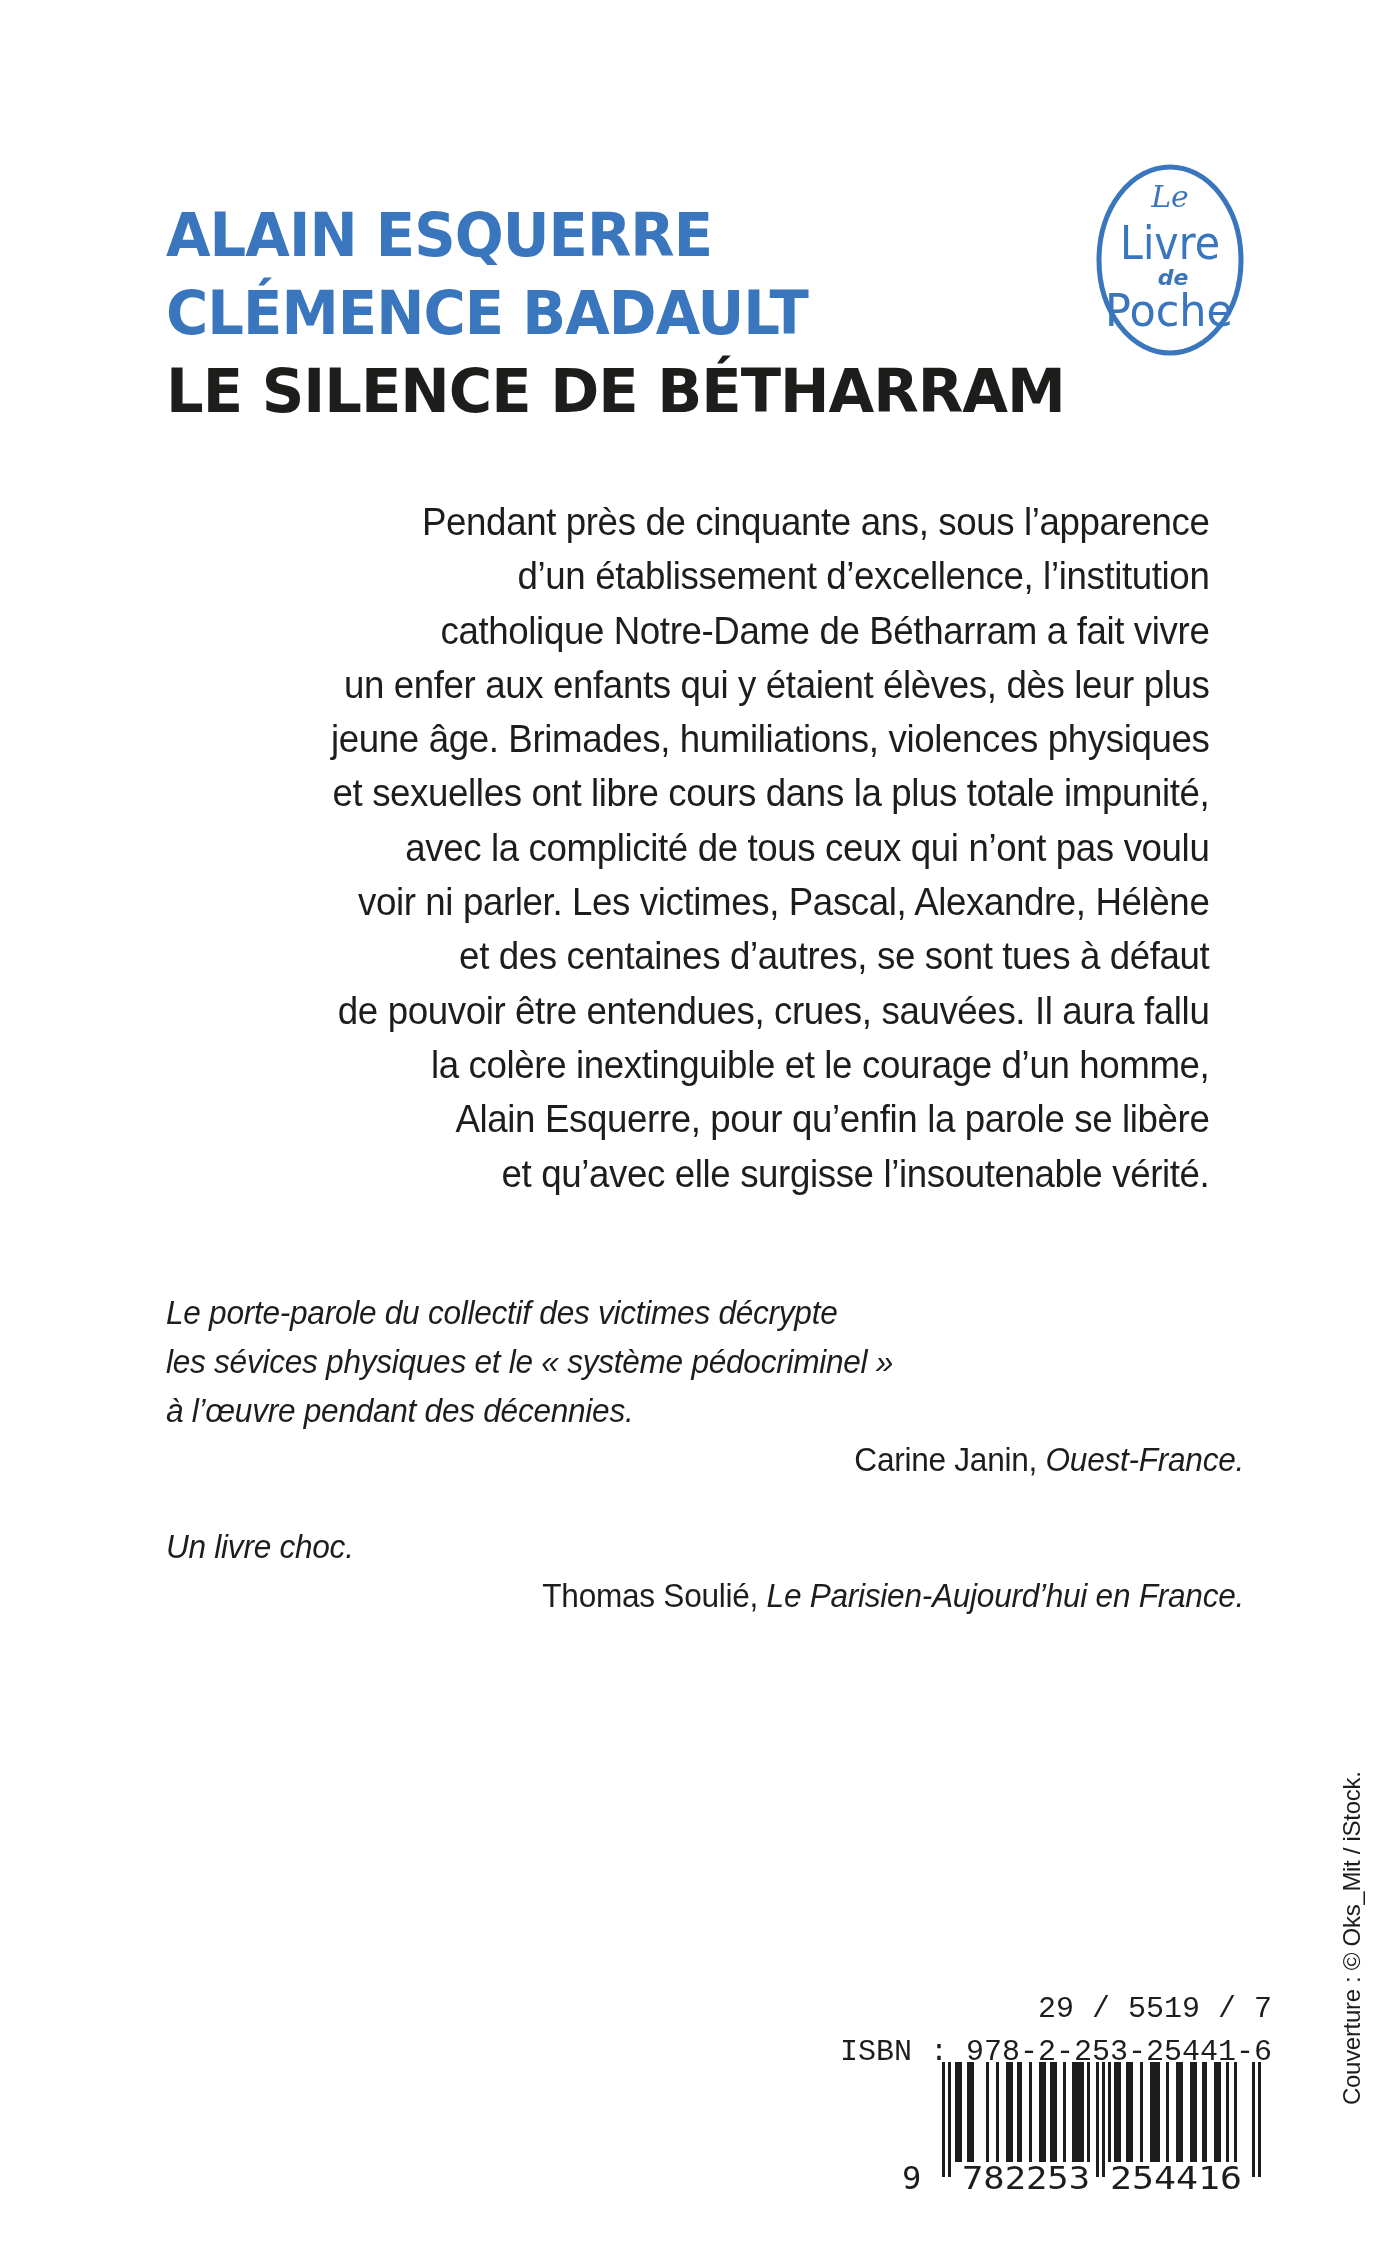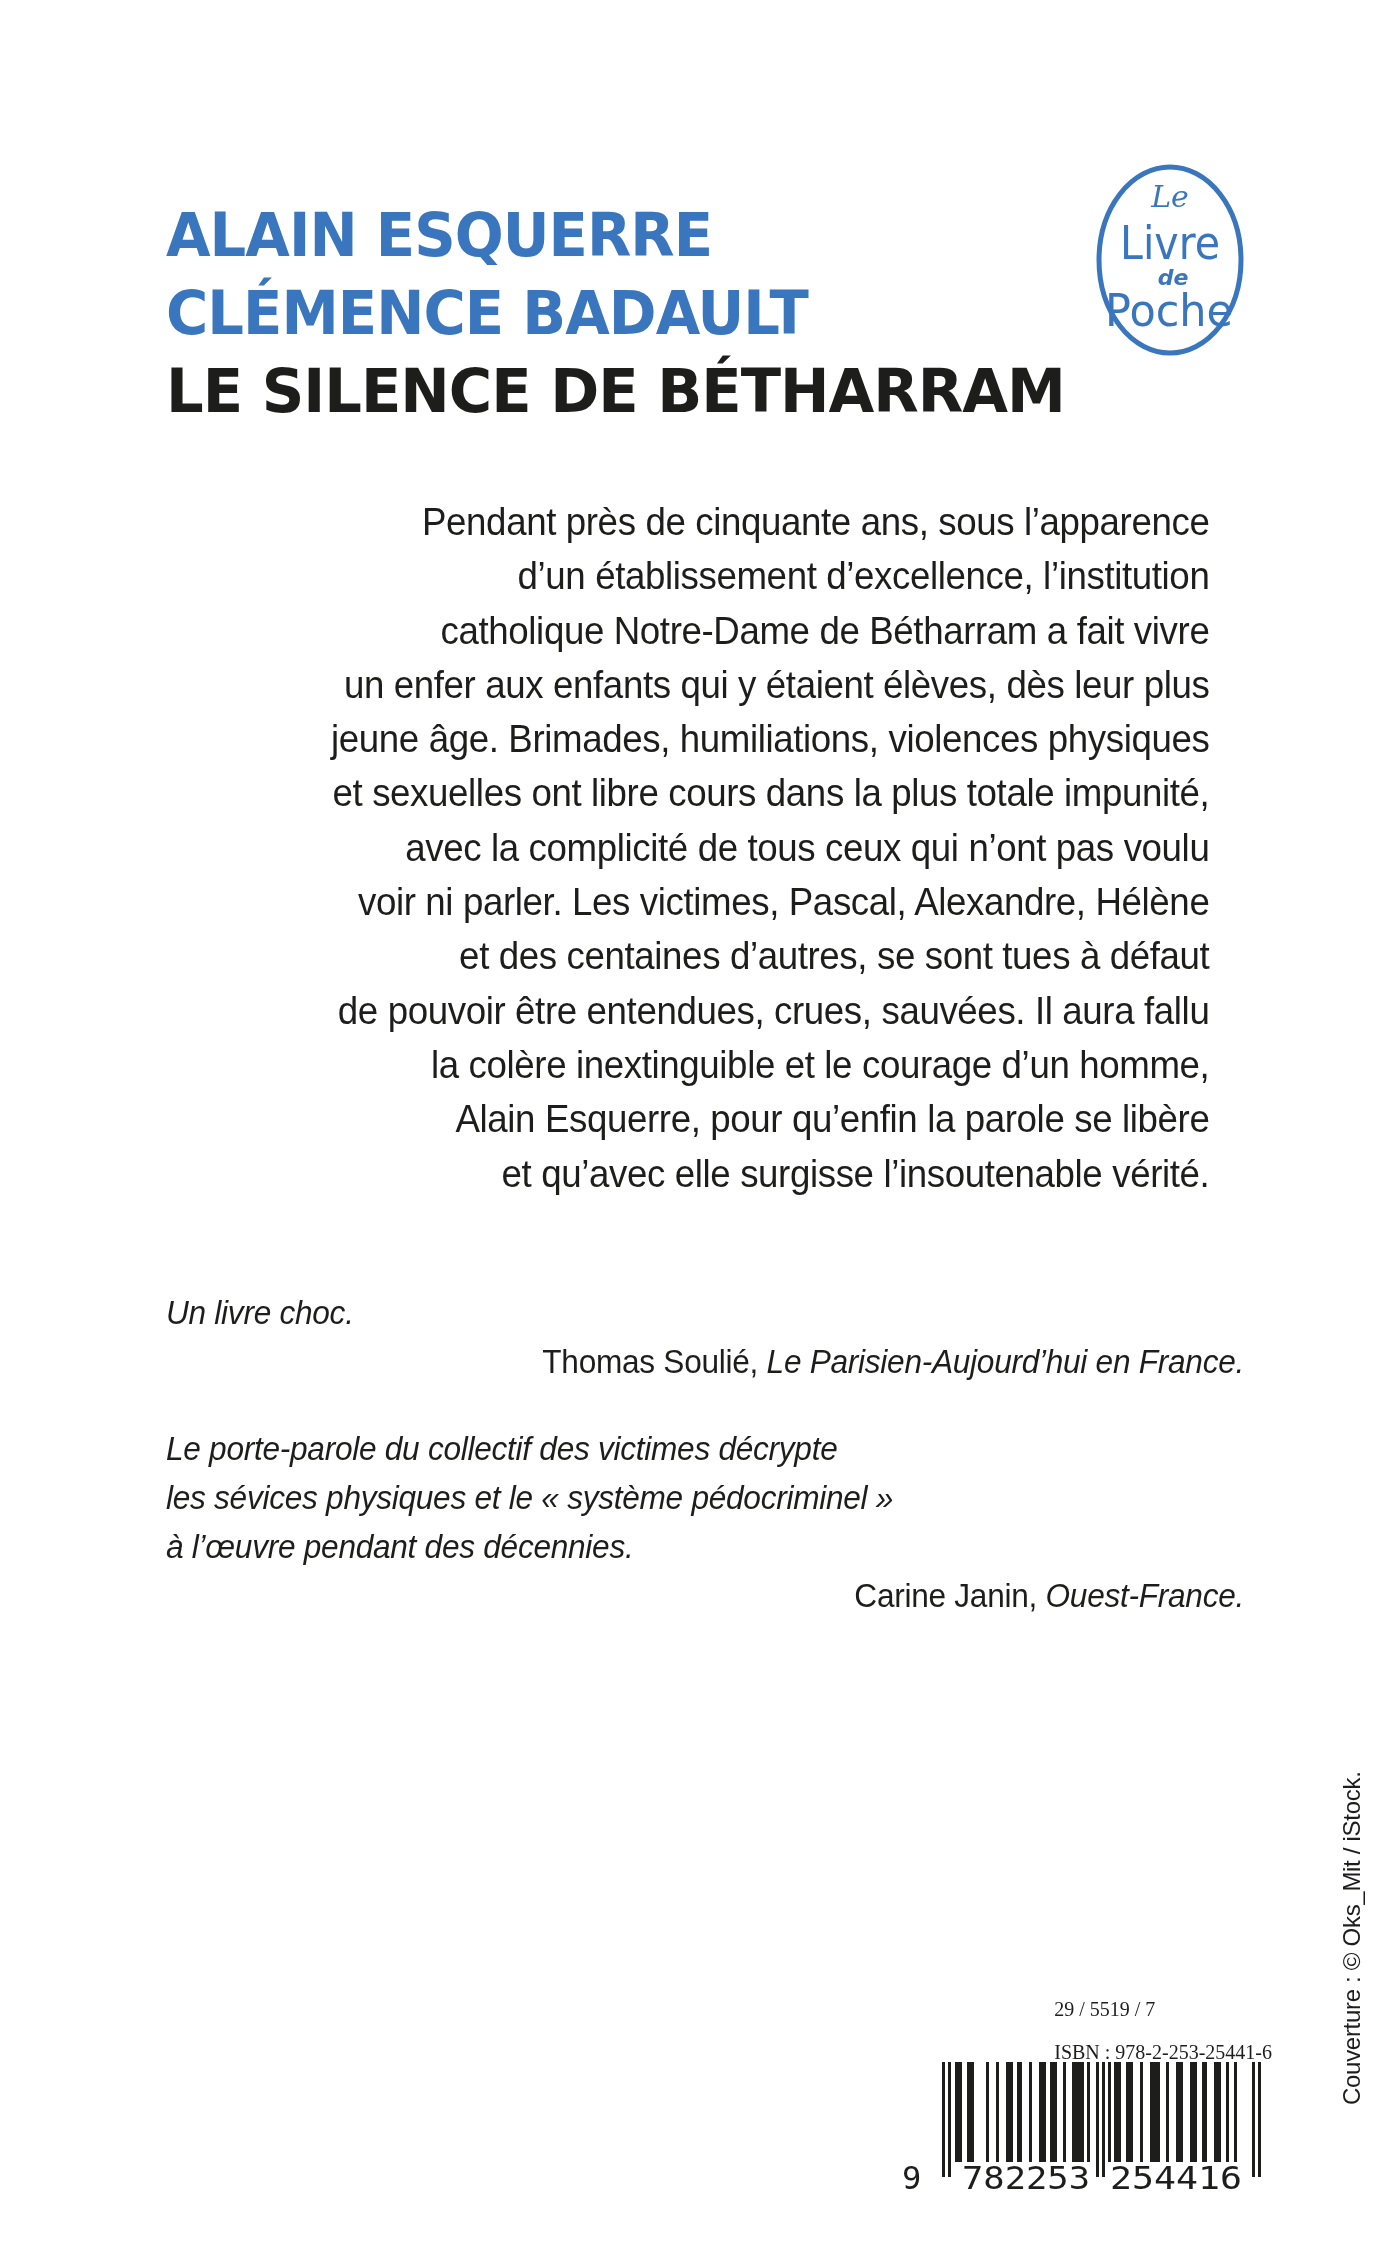--- a/index.html
+++ b/index.html
@@ -27,22 +27,22 @@
   .q-line { display: block; font-style: italic; line-height: 49px; white-space: nowrap;
             transform: scaleX(0.93); transform-origin: left; letter-spacing: -0.3px; }
   .q-attr { display: block; text-align: right; line-height: 49px; white-space: nowrap;
             transform: scaleX(0.93); transform-origin: right; letter-spacing: -0.3px; }
   .q-attr .src { font-style: italic; }
 
   .credit { position: absolute; left: 1338px; top: 2105px; transform-origin: left top;
             transform: rotate(-90deg); font-family: "Liberation Sans", sans-serif;
             font-size: 24px; color: #1d1d1b; white-space: nowrap; letter-spacing: -0.3px; }
 
-  .codes { position: absolute; right: 128px; top: 1988px; text-align: left;
-           font-family: Liberation Serif, serif; font-size: 20px; color: #1d1d1b; }
+  .codes { position: absolute; right: 128px; top: 1988px; text-align: right;
+           font-family: Liberation Mono, monospace; font-size: 30px; color: #1d1d1b; }
   .codes .row { display: block; line-height: 43px; white-space: nowrap; }
 
   .barcode { position: absolute; left: 900px; top: 2062px; width: 380px; height: 140px; }
 </style>
 </head>
 <body>
 
 <div class="header">
   <div class="author">ALAIN ESQUERRE</div>
   <div class="author">CLÉMENCE BADAULT</div>
@@ -68,28 +68,28 @@
   <span class="line">voir ni parler. Les victimes, Pascal, Alexandre, Hélène</span>
   <span class="line">et des centaines d’autres, se sont tues à défaut</span>
   <span class="line">de pouvoir être entendues, crues, sauvées. Il aura fallu</span>
   <span class="line">la colère inextinguible et le courage d’un homme,</span>
   <span class="line">Alain Esquerre, pour qu’enfin la parole se libère</span>
   <span class="line">et qu’avec elle surgisse l’insoutenable vérité.</span>
 </div>
 
 <div class="quotes">
   <div class="quote-block">
-    <span class="q-line">Un livre choc.</span>
-    <span class="q-attr"><span>Thomas Soulié, </span><span class="src">Le Parisien-Aujourd’hui en France.</span></span>
-  </div>
-  <div class="quote-block">
     <span class="q-line">Le porte-parole du collectif des victimes décrypte</span>
     <span class="q-line">les sévices physiques et le « système pédocriminel »</span>
     <span class="q-line">à l’œuvre pendant des décennies.</span>
     <span class="q-attr"><span>Carine Janin, </span><span class="src">Ouest-France.</span></span>
+  </div>
+  <div class="quote-block">
+    <span class="q-line">Un livre choc.</span>
+    <span class="q-attr"><span>Thomas Soulié, </span><span class="src">Le Parisien-Aujourd’hui en France.</span></span>
   </div>
 </div>
 
 <div class="credit">Couverture : © Oks_Mit / iStock.</div>
 
 <div class="codes">
   <span class="row">29 / 5519 / 7</span>
   <span class="row">ISBN : 978-2-253-25441-6</span>
 </div>
 

